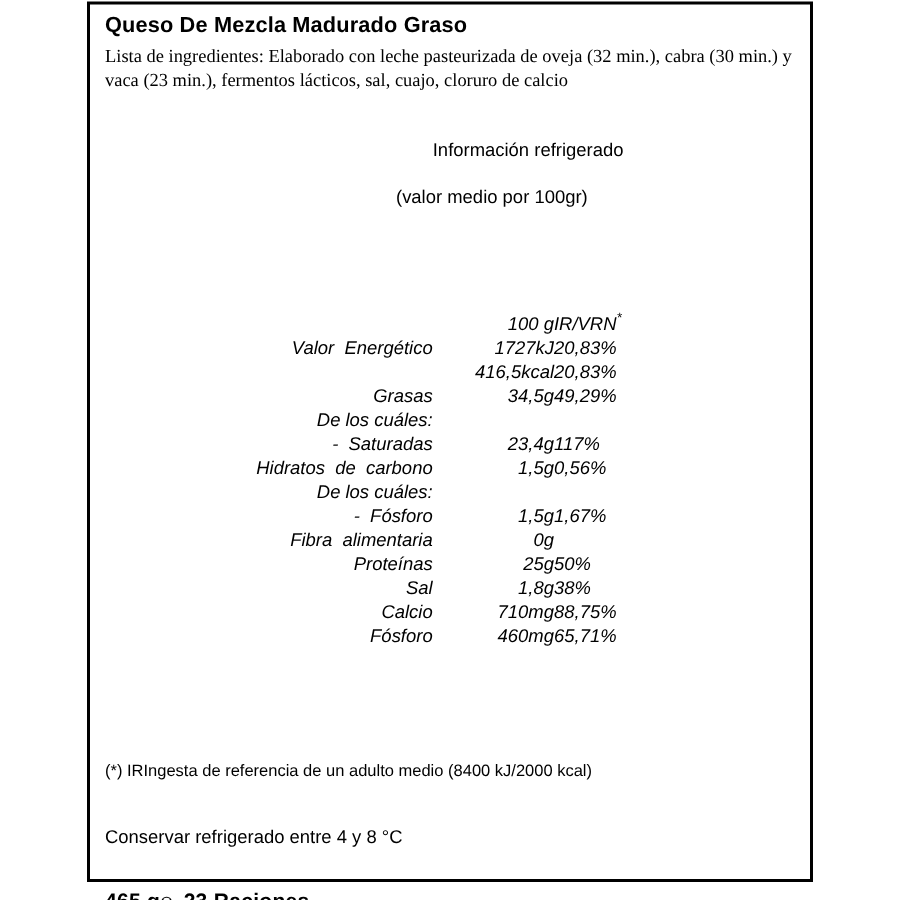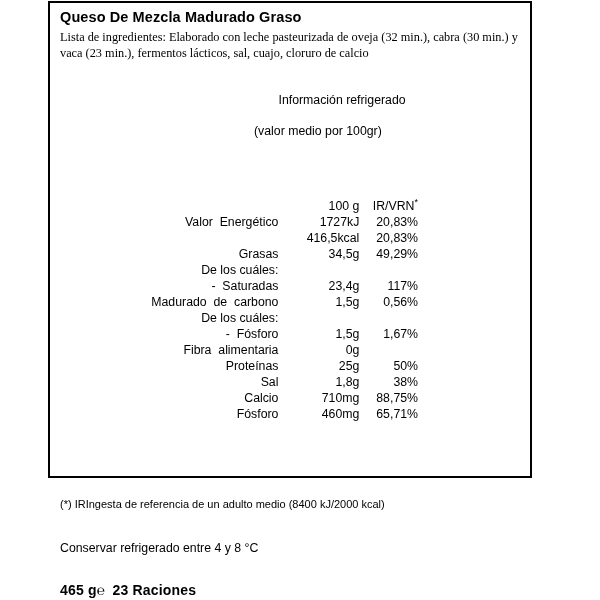--- a/index.html
+++ b/index.html
@@ -11,24 +11,24 @@
     width: 600px;
     height: 600px;
     font-family: "Liberation Sans", sans-serif;
     color: #000000;
     overflow: hidden;
   }
 
   
   #label-panel {
     position: absolute;
-    left: 48px;
+    left: 58px;
     top: 1px;
     width: 484px;
-    height: 477px;
+    height: 587px;
     border-left: 2px solid #000;
     border-top: 2px solid #000;
     border-right: 2px solid #000;
     border-bottom: 2px solid #000;
     box-sizing: border-box;
     background: #fff;
   }
 
   .inner {
     position: relative;
@@ -62,41 +62,41 @@
     white-space: pre;
   }
   .nutri-heading .line2 {
     display: block;
     margin-left: -4px;
   }
 
   
   table.nutri {
     border-collapse: collapse;
-    margin-top: 28px;
+    margin-top: 38px;
     font-size: 12.3px;
     width: 358px;
+    font-style: italic;
   }
   table.nutri td {
     padding: 0;
     line-height: 16px;
     vertical-align: bottom;
     white-space: pre;
   }
   td.lbl {
     text-align: right;
     width: 216px;
   }
   td.val {
     text-align: right;
     width: 80px;
     padding-right: 4px;
   }
   td.pct {
-    text-align: right;
     width: 58px;
   }
   .indent1 { padding-left: 7px; }
 
   .sup-star {
     font-size: 9px;
     vertical-align: super;
     line-height: 0;
   }
 
@@ -168,21 +168,21 @@
             <td class="lbl indent1">De los cuáles:</td>
             <td class="val"></td>
             <td class="pct"></td>
           </tr>
           <tr>
             <td class="lbl indent1">-  Saturadas</td>
             <td class="val">23,4g</td>
             <td class="pct">117%</td>
           </tr>
           <tr>
-            <td class="lbl">Madurado  de  carbono</td>
+            <td class="lbl">Hidratos  de  carbono</td>
             <td class="val">1,5g</td>
             <td class="pct">0,56%</td>
           </tr>
           <tr>
             <td class="lbl indent1">De los cuáles:</td>
             <td class="val"></td>
             <td class="pct"></td>
           </tr>
           <tr>
             <td class="lbl indent1">-  Fósforo</td>

